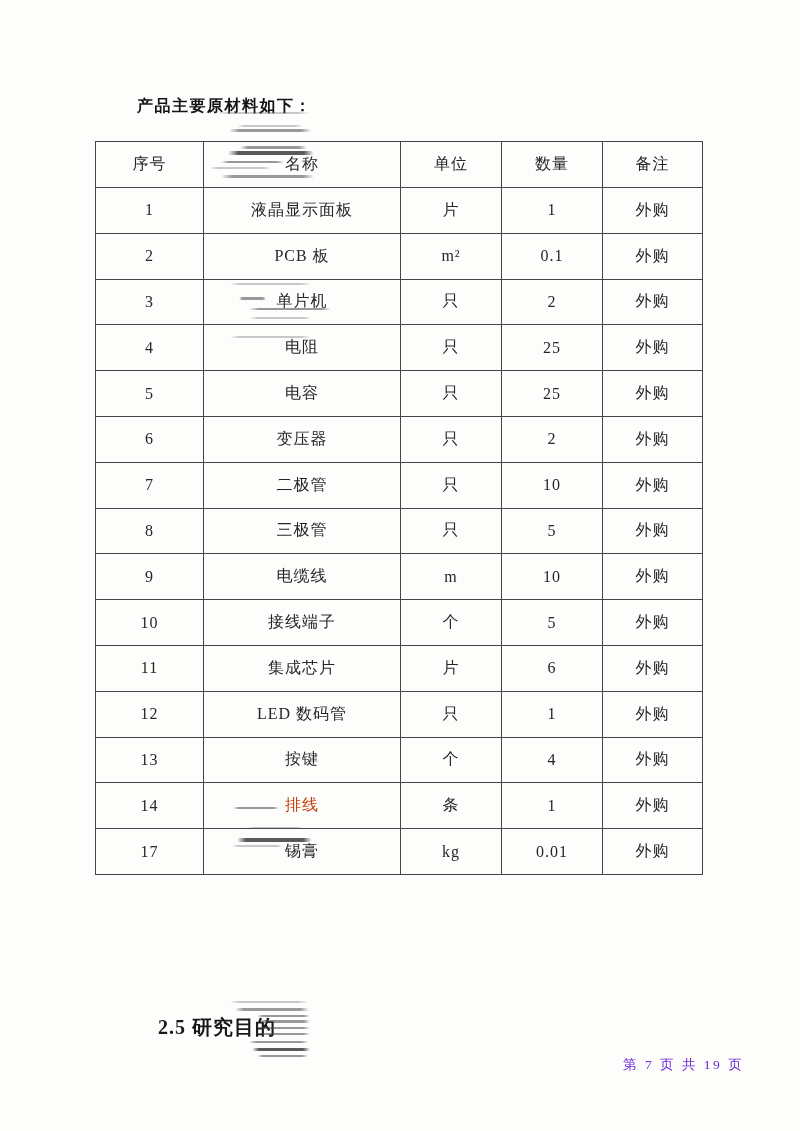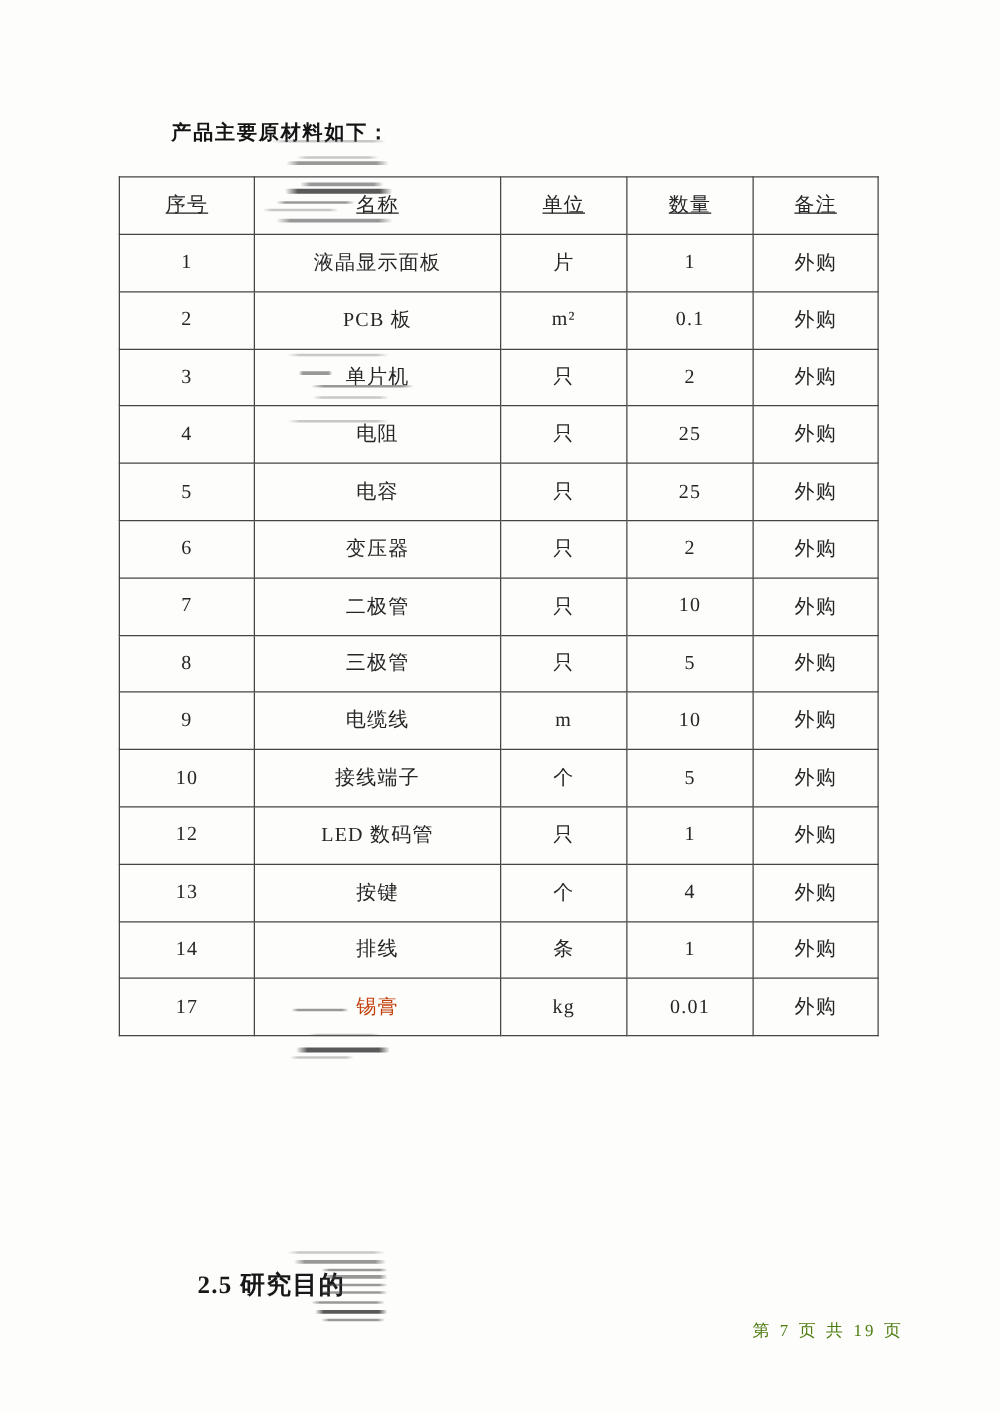--- a/index.html
+++ b/index.html
@@ -37,44 +37,44 @@
     text-align: center;
     vertical-align: middle;
     font-size: 16px;
     font-weight: 400;
     color: #262626;
     padding: 0;
     letter-spacing: 1px;
     overflow: hidden;
     white-space: nowrap;
   }
-  .materials thead tr { height: 46px; text-decoration: underline; }
+  .materials thead tr { height: 46px; }
   .materials tbody tr { height: 45.8px; }
   
   .materials tbody tr:nth-child(14) td:nth-child(2) { color: #c2410c; }
 
   .section-heading {
     position: absolute;
     left: 146px;
     top: 1014px;
     font-size: 20px;
     font-weight: 700;
     letter-spacing: 1px;
     color: #181818;
     white-space: nowrap;
     margin-left: 12px;
   }
 
   .page-footer {
     position: absolute;
-    left: 602px;
+    left: 623px;
     top: 1056px;
     font-size: 13.5px;
     letter-spacing: 2.5px;
-    color: #4d7c0f;
+    color: #6d28d9;
     white-space: nowrap;
   }
 
   
   .smudge {
     position: absolute;
     pointer-events: none;
     border-radius: 2px;
     filter: blur(0.4px);
   }
@@ -171,20 +171,27 @@
       <td>外购</td>
     </tr>
         <tr>
       <td>10</td>
       <td>接线端子</td>
       <td>个</td>
       <td>5</td>
       <td>外购</td>
     </tr>
         <tr>
+      <td>11</td>
+      <td>集成芯片</td>
+      <td>片</td>
+      <td>6</td>
+      <td>外购</td>
+    </tr>
+        <tr>
       <td>12</td>
       <td>LED 数码管</td>
       <td>只</td>
       <td>1</td>
       <td>外购</td>
     </tr>
         <tr>
       <td>13</td>
       <td>按键</td>
       <td>个</td>

